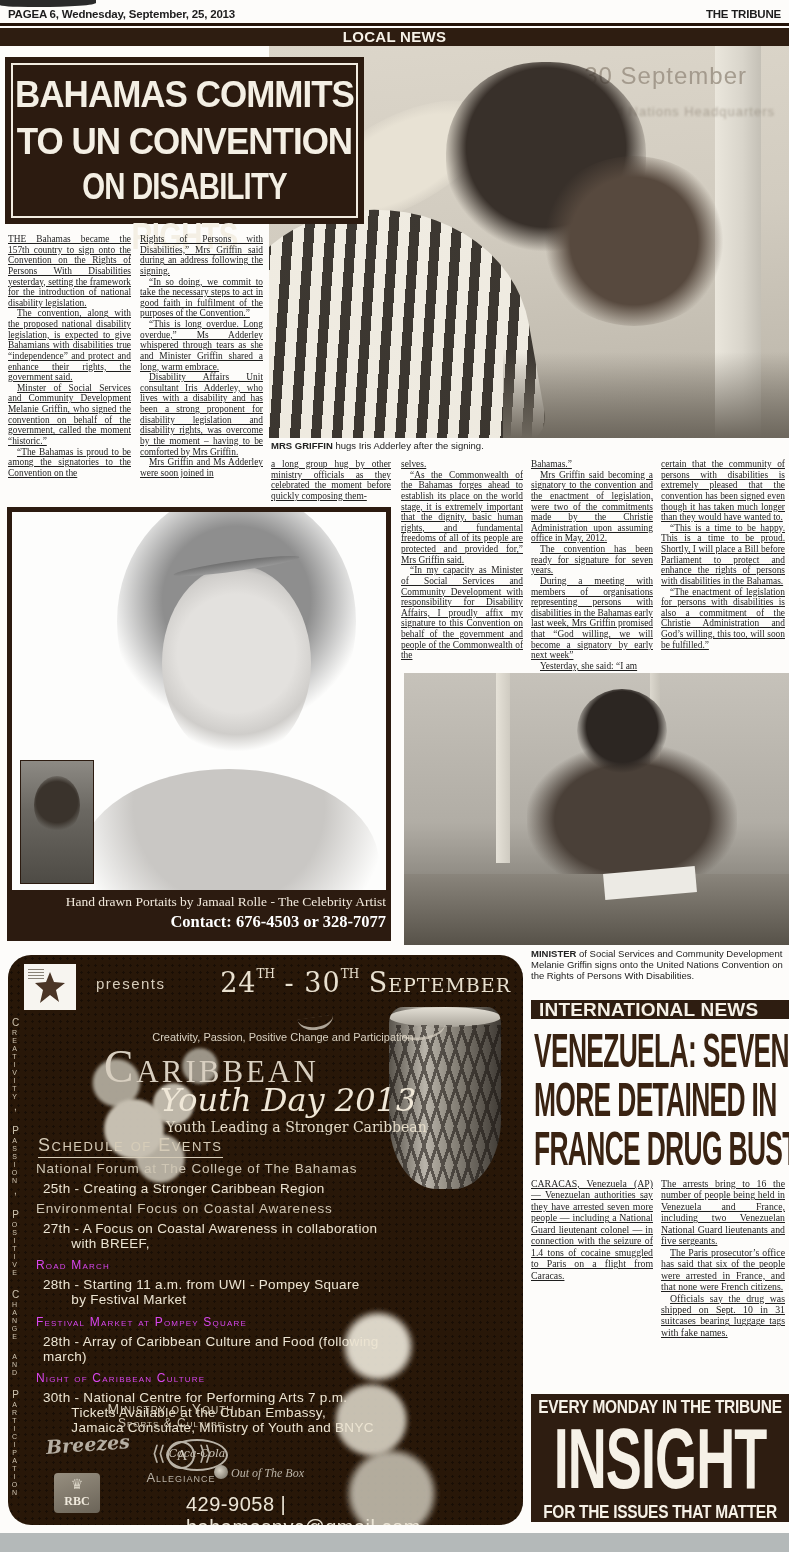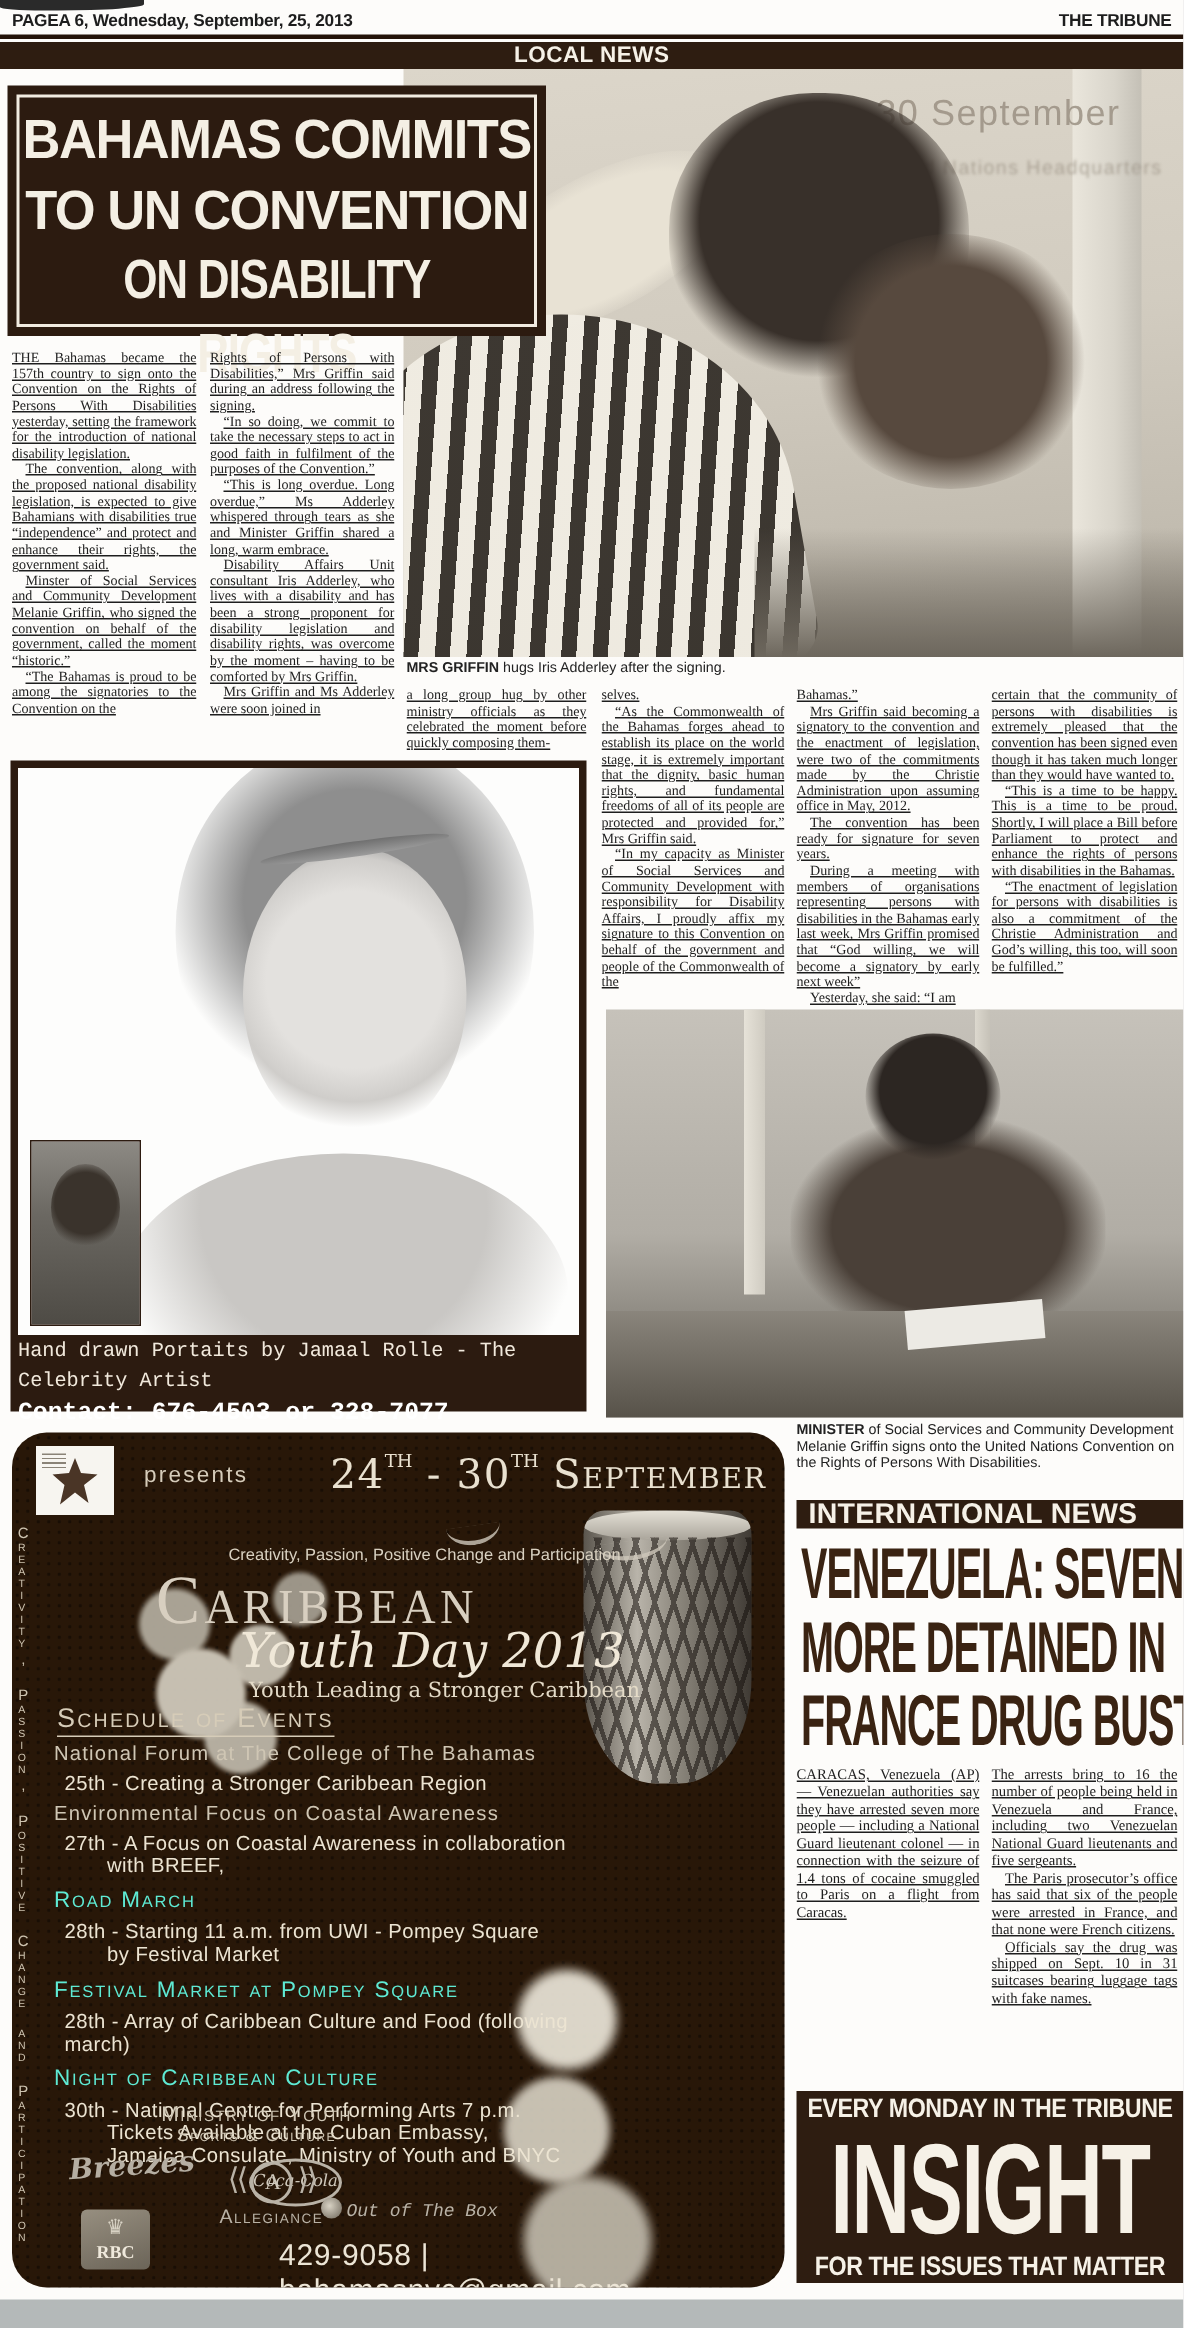--- a/index.html
+++ b/index.html
@@ -69,22 +69,22 @@
   .sk-face{position:absolute;left:40%;top:14%;width:40%;height:52%;border-radius:50%;
            background:radial-gradient(circle at 50% 45%,#e3e1de 0 45%,#cfcdca 62%,rgba(250,250,250,0) 75%);}
   .sk-band{position:absolute;left:43%;top:13%;width:34%;height:10px;border-radius:50%;transform:rotate(-8deg);
            background:linear-gradient(#6f6f6f,#9b9b9b);}
   .sk-shoulder{position:absolute;left:18%;bottom:-18%;width:80%;height:50%;border-radius:50% 50% 0 0;
            background:radial-gradient(ellipse at 50% 20%,#c9c7c4 0 45%,rgba(250,250,250,0) 75%);}
   .ad-photo-small{position:absolute;left:8px;bottom:52px;width:72px;height:122px;border:1px solid #2c1b10;
            background:linear-gradient(180deg,#8d8a84 0%,#6b6862 40%,#4e4b45 100%);overflow:hidden;}
   .ad-photo-small::before{content:"";position:absolute;left:18%;top:12%;width:64%;height:48%;border-radius:50%;
            background:radial-gradient(circle at 50% 45%,#3a332c 0 52%,rgba(58,51,44,0) 72%);}
-  .ad-bar{position:absolute;left:0;right:0;bottom:0;height:46px;background:#2c1b10;text-align:left;color:#f1e9dc;
-          font-family:Liberation Mono, monospace;}
+  .ad-bar{position:absolute;left:0;right:0;bottom:0;height:46px;background:#2c1b10;text-align:right;color:#f1e9dc;
+          font-family:Liberation Serif, serif;}
   .ad-line1{font-size:13.5px;line-height:20px;padding-top:2px;}
   .ad-line2{font-size:16.5px;font-weight:bold;line-height:20px;color:#fff;}
   
   .photo2{position:absolute;left:404px;top:673px;width:385px;height:272px;overflow:hidden;
           background:linear-gradient(180deg,#c6c2ba 0%,#b1ada5 55%,#8f8b83 75%,#716d65 100%);}
   .p2-strip1{position:absolute;left:24%;top:0;width:14px;height:70%;background:linear-gradient(90deg,#e6e2d8,#cfcbc1);}
   .p2-strip2{position:absolute;left:64%;top:0;width:10px;height:70%;background:linear-gradient(90deg,#dcd8ce,#c6c2b8);}
   .p2-head{position:absolute;left:45%;top:6%;width:90px;height:84px;border-radius:50%;
            background:radial-gradient(circle at 50% 45%,#2c2622 0 55%,rgba(44,38,34,0) 72%);}
   .p2-torso{position:absolute;left:32%;top:26%;width:210px;height:150px;border-radius:45%;
@@ -144,41 +144,41 @@
       font-size:44px;letter-spacing:3px;color:#d8cfc0;font-variant:small-caps;transform:scaleY(1.05);}
   .ya-subtitle{position:absolute;left:152px;top:126px;font-family:"DejaVu Serif",serif;font-style:italic;
       font-size:32px;color:#f0e8d8;}
   .ya-slogan{position:absolute;left:158px;top:164px;font-family:"DejaVu Serif",serif;font-size:14px;color:#e4dbc8;}
   .ya-schedule-h{position:absolute;left:30px;top:180px;font-variant:small-caps;font-size:18px;letter-spacing:1.5px;
       color:#d6ccb8;border-bottom:1.5px solid #d6ccb8;padding-bottom:1px;}
   .ya-events{position:absolute;left:28px;top:206px;width:360px;}
   .ev{white-space:pre-line;margin-bottom:5px;}
   .ev-outline{font-size:13.5px;letter-spacing:.8px;color:#cfc6b4;}
   .ev-body{font-size:13.5px;letter-spacing:.3px;color:#ece4d2;margin-left:7px;line-height:1.12;}
-  .ev-head{font-variant:small-caps;font-size:15px;letter-spacing:1.2px;color:#5eead4;margin-top:7px;}
+  .ev-head{font-variant:small-caps;font-size:12px;letter-spacing:1.2px;color:#d946ef;margin-top:7px;}
   .ya-vert{position:absolute;left:2px;top:62px;height:500px;writing-mode:vertical-rl;text-orientation:upright;
       font-variant:small-caps;font-size:10px;letter-spacing:1px;color:#cdc3b0;}
   .ya-ministry{position:absolute;left:88px;top:446px;width:150px;text-align:center;color:#cfc6b4;
       font-variant:small-caps;line-height:1.15;}
   .ya-ministry .m1{font-size:14px;letter-spacing:1px;}
   .ya-ministry .m2{font-size:12px;letter-spacing:1px;}
   .ya-cocacola{position:absolute;left:158px;top:448px;width:58px;height:28px;border:2px solid #b9b2a6;border-radius:50%;
       text-align:center;line-height:26px;font-family:"DejaVu Serif",serif;font-style:italic;font-size:11px;color:#cfc8bb;margin-top:36px;}
   .ya-breezes{position:absolute;left:38px;top:478px;font-family:"DejaVu Serif",serif;font-style:italic;font-weight:bold;
       font-size:19px;color:#b5aea2;transform:rotate(-4deg);}
   .ya-allegiance{position:absolute;left:118px;top:486px;width:110px;text-align:center;color:#b9b2a6;}
   .ya-allegiance .wing{font-size:20px;letter-spacing:-2px;line-height:18px;}
   .ya-allegiance .ring{display:inline-block;width:24px;height:24px;border:2px solid #b9b2a6;border-radius:50%;
       font-family:"Liberation Serif",serif;font-size:15px;line-height:24px;color:#cfc8bb;}
   .ya-allegiance .alab{font-variant:small-caps;font-size:13px;letter-spacing:1px;display:block;margin-top:1px;}
   .ya-rbc{position:absolute;left:46px;top:518px;width:46px;height:40px;border-radius:4px;
       background:linear-gradient(160deg,#978f80,#6b6458);text-align:center;}
   .ya-rbc .lion{font-size:14px;line-height:22px;color:#d8d2c4;}
   .ya-rbc .rbc{font-family:"Liberation Serif",serif;font-weight:bold;font-size:12px;color:#efe9dc;line-height:12px;}
-  .ya-oob{position:absolute;left:206px;top:510px;color:#b9b2a6;font-family:Liberation Mono, monospace;font-style:italic;font-size:12px;}
+  .ya-oob{position:absolute;left:206px;top:510px;color:#b9b2a6;font-family:Liberation Serif, serif;font-style:italic;font-size:12px;}
   .ya-oob .dot{display:inline-block;width:14px;height:14px;border-radius:50%;background:radial-gradient(circle at 40% 40%,#d8d2c4,#6b6458);vertical-align:-2px;margin-right:3px;}
   .ya-contact{position:absolute;left:178px;top:538px;font-size:20px;letter-spacing:.5px;color:#ece5d6;}
   .ya-bird{position:absolute;width:36px;height:10px;border-radius:0 0 50% 50%/0 0 100% 100%;border-bottom:3px solid #cfc8bb;opacity:.8;transform:rotate(-8deg);}
   
   .bottom-bar{position:absolute;left:0;top:1533px;width:789px;height:19px;background:#b4b9b9;border-bottom:2px solid #9aa0a0;}
 </style>
 </head>
 <body>
 
 <div id="page">

